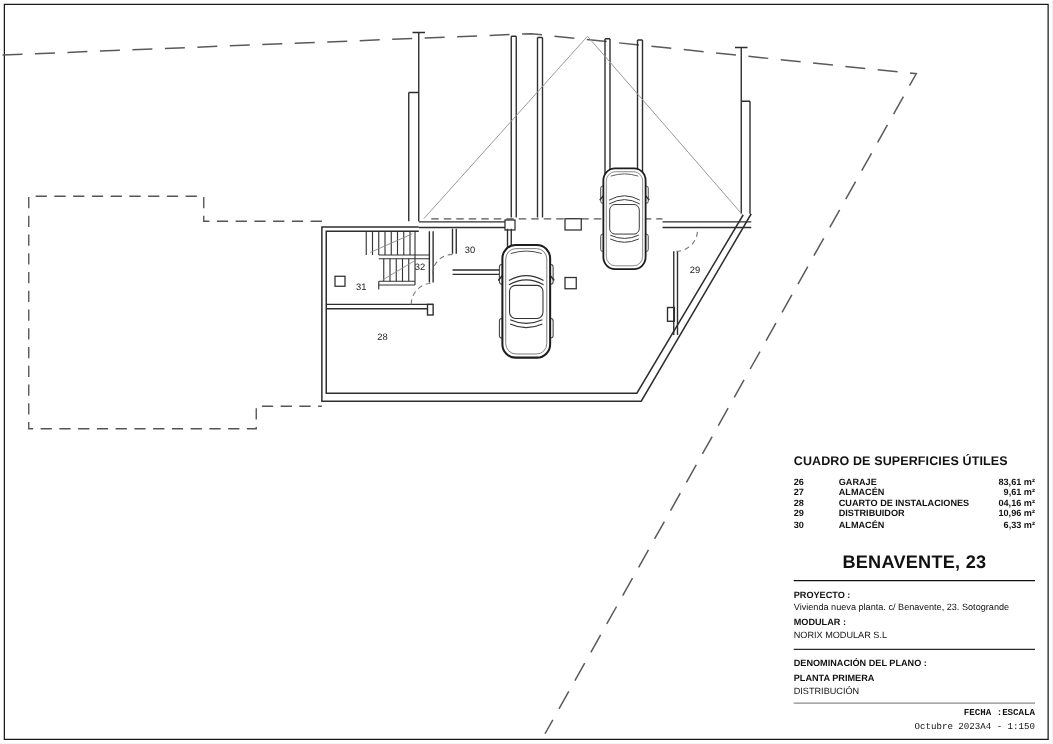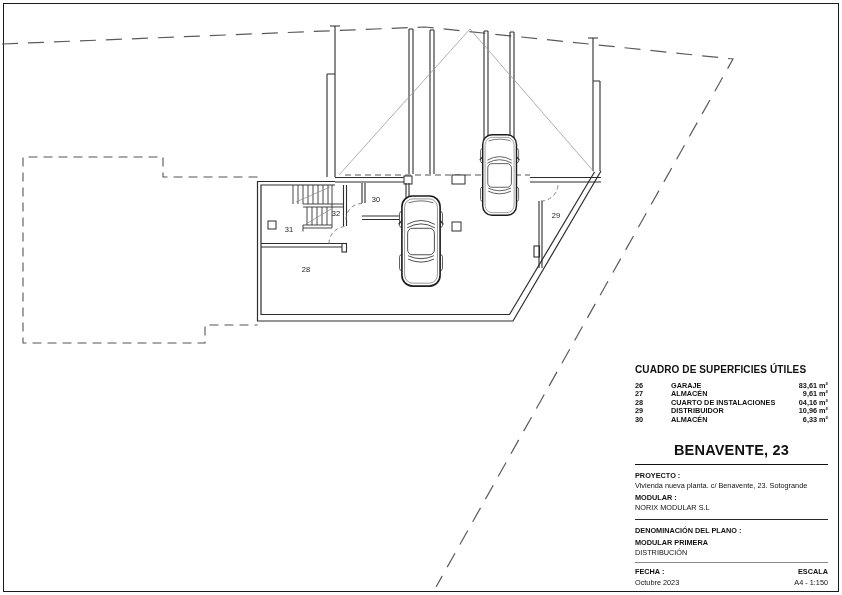--- a/index.html
+++ b/index.html
@@ -10,21 +10,21 @@
   .titleblock{position:absolute;left:635px;top:364px;width:193px;font-size:7.3px;line-height:1.25;}
   .surf-title{font-weight:bold;font-size:10px;margin-bottom:5px;letter-spacing:.1px;}
   .surf-row{display:grid;grid-template-columns:20px 1fr auto;column-gap:16px;line-height:8.6px;font-weight:bold;}
   .surf-area{}
   .main-title{font-size:14.5px;font-weight:bold;margin-top:17px;padding-bottom:4px;border-bottom:1.4px solid #111;letter-spacing:.2px;text-align:center;}
   .blk{margin-top:6px;}
   .lbl{font-weight:bold;margin-bottom:1px;}
   .val{margin-bottom:3px;}
   .sep{border-bottom:1px solid #2a2a2a;margin-top:7px;}
   .sep2{border-bottom:1px solid #8a8a8a;margin-top:5px;}
-  .row2{display:flex;justify-content:space-between;margin-top:4px;}
+  .row2{display:flex;justify-content:flex-end;margin-top:4px;font-family:Liberation Mono, monospace;}
   .b{font-weight:bold;}
   svg text{font-family:"Liberation Sans", sans-serif;}
 </style>
 </head>
 <body>
 
 <div class="page">
   <div class="page-border"></div>
 
   <svg class="plan-svg" width="842" height="595" viewBox="0 0 842 595">
@@ -148,21 +148,21 @@
     <div class="blk">
       <div class="lbl">PROYECTO :</div>
       <div class="val">Vivienda nueva planta. c/ Benavente, 23. Sotogrande</div>
       <div class="lbl">MODULAR :</div>
       <div class="val">NORIX MODULAR S.L</div>
       <div class="sep"></div>
     </div>
 
     <div class="blk">
       <div class="lbl">DENOMINACIÓN DEL PLANO :</div>
-      <div class="lbl" style="margin-top:3px">MODULAR PRIMERA</div>
+      <div class="lbl" style="margin-top:3px">PLANTA PRIMERA</div>
       <div>DISTRIBUCIÓN</div>
       <div class="sep2"></div>
     </div>
 
     <div class="row2">
       <span class="b">FECHA :</span>
       <span class="b">ESCALA</span>
     </div>
     <div class="row2" style="margin-top:2px">
       <span>Octubre 2023</span>

